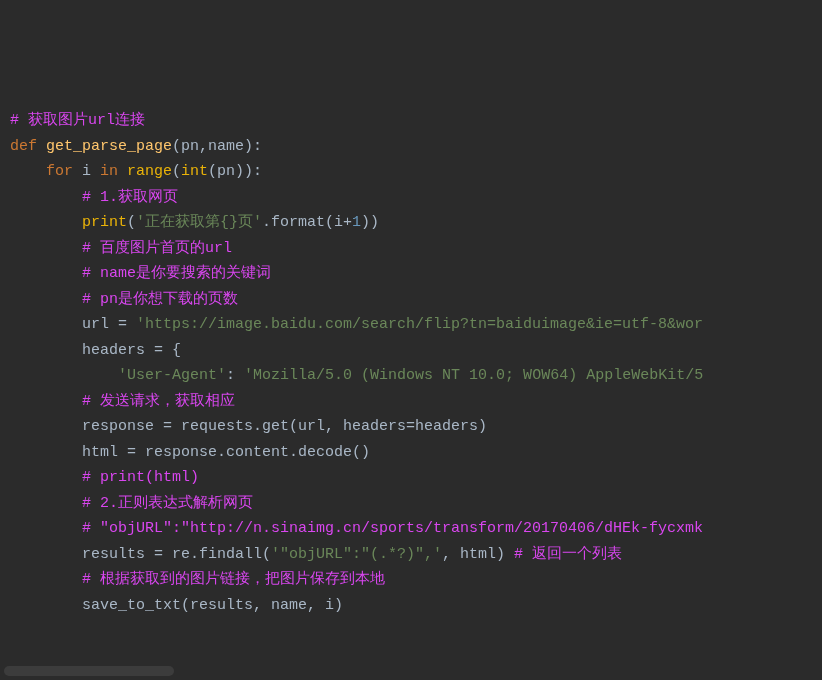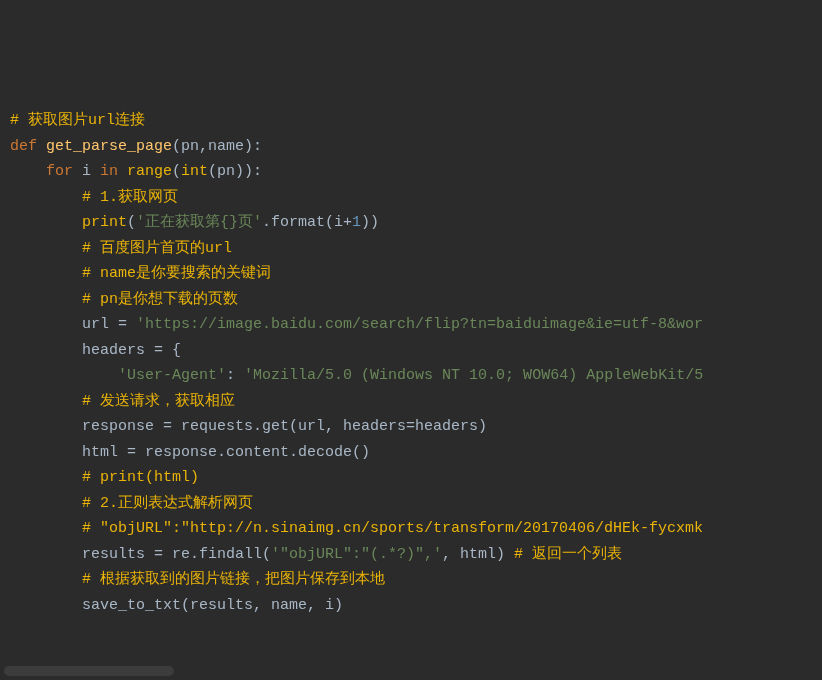--- a/index.html
+++ b/index.html
@@ -12,21 +12,21 @@
       font-family: 'Consolas', 'Monaco', 'Courier New', monospace;
       font-size: 15px;
       line-height: 1.7;
       color: #a9b7c6;
       padding: 6px 0 0 10px;
       width: 822px;
       height: 680px;
       overflow: hidden;
       white-space: pre;
     }
-    .comment { color: #eab308; }
+    .comment { color: #d946ef; }
     .keyword { color: #cc7832; }
     .func-name { color: #ffc66d; }
     .builtin { color: #eab308; }
     .string { color: #6a8759; font-family: Liberation Mono, monospace; }
     .number { color: #6897bb; }
     .text { color: #a9b7c6; }
     .line { display: block; }
     .scrollhint {
       position: fixed;
       left: 4px;

